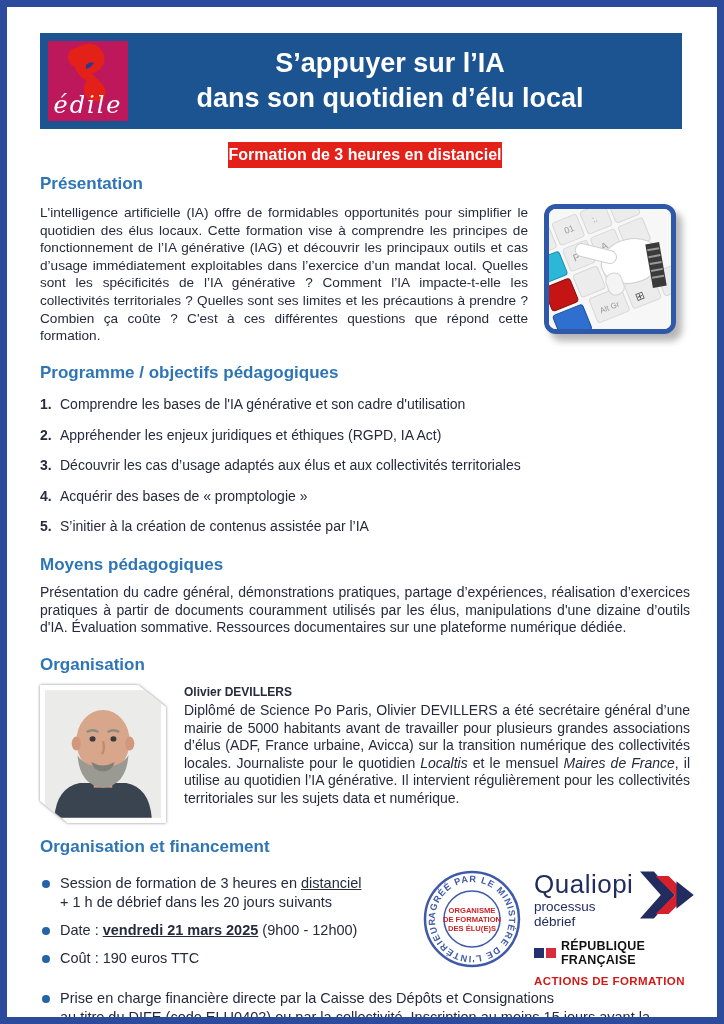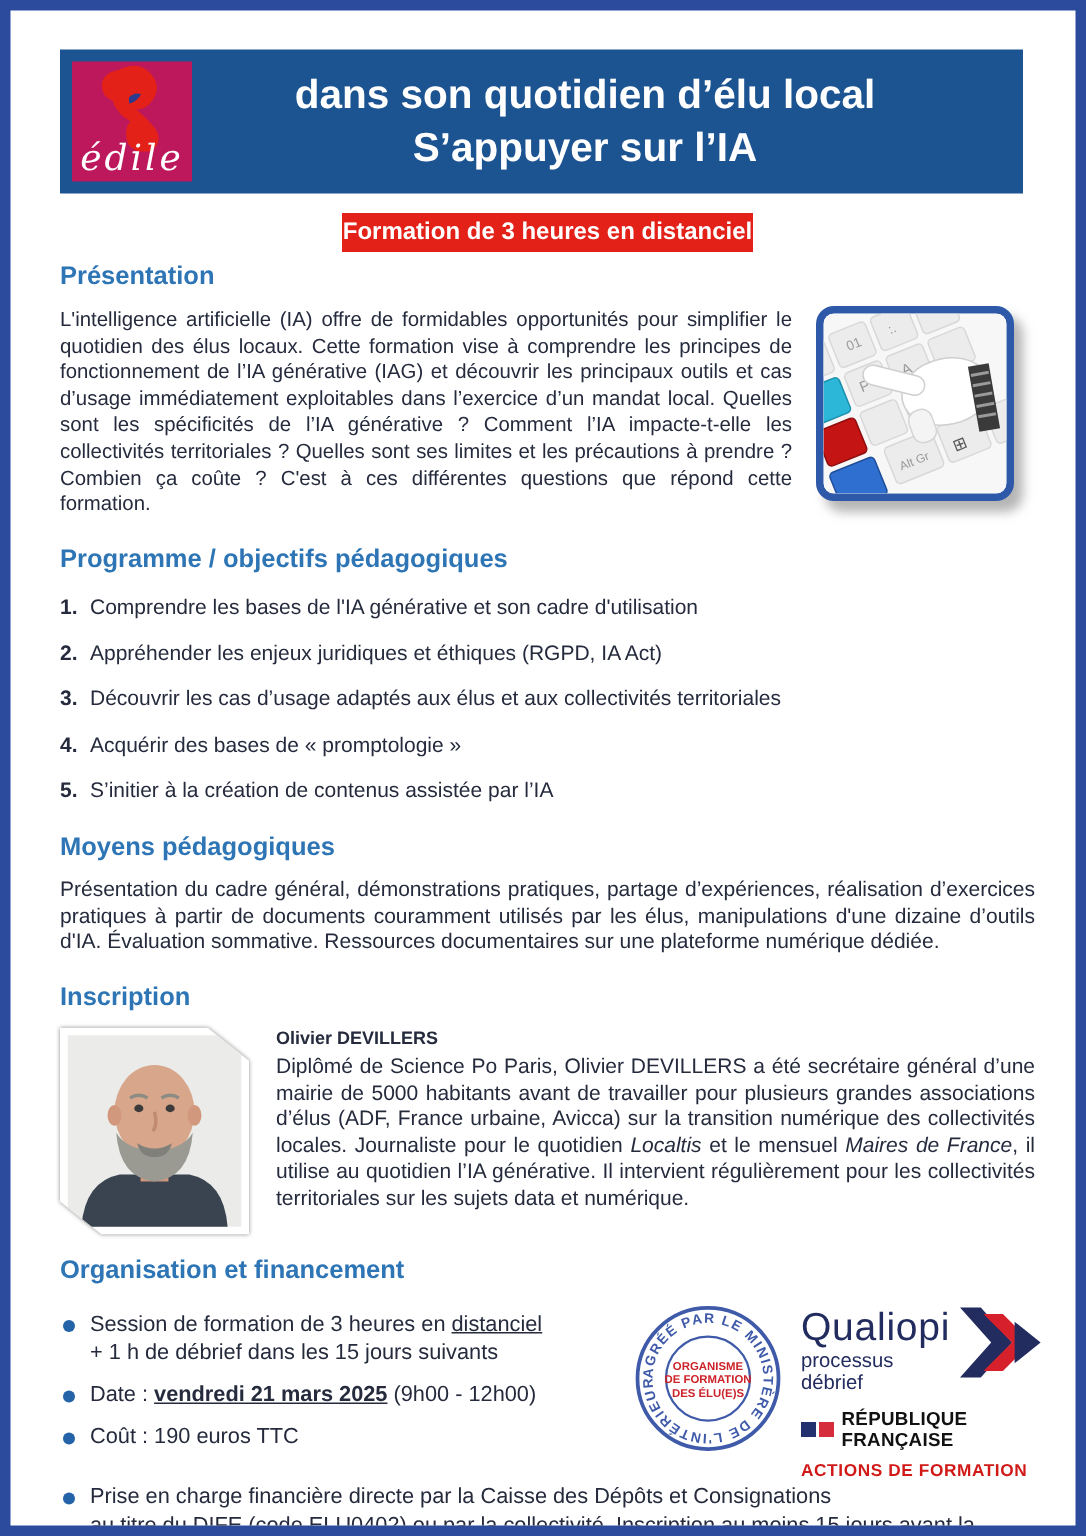--- a/index.html
+++ b/index.html
@@ -98,22 +98,22 @@
 
     <div class="header-banner">
       <div class="logo-box">
         <svg width="64" height="58" viewBox="0 0 64 58">
           <path fill="#e32119" d="M22,4 Q38,-4 46,8 Q52,17 44,26 Q40,30 35,30 Q42,36 47,42 Q52,49 48,55 Q43,61 34,57 Q28,54 28,46 Q28,41 31,38 Q22,33 19,24 Q11,21 12,12 Q14,5 22,4 Z"></path>
           <path fill="#2c3a8e" d="M30,22 Q34,18 38,20 Q35,25 30,26 Z"></path>
         </svg>
         <span class="logo-word">édile</span>
       </div>
       <div class="header-title">
+        <div>S’appuyer sur l’IA</div>
         <div>dans son quotidien d’élu local</div>
-        <div>S’appuyer sur l’IA</div>
       </div>
     </div>
 
     <div class="red-banner">Formation de 3 heures en distanciel</div>
 
     <div class="section-h" style="margin-top:6px;">Présentation</div>
     <div class="pres-row">
       <div class="body-text">L'intelligence artificielle (IA) offre de formidables opportunités pour simplifier le quotidien des élus locaux. Cette formation vise à comprendre les principes de fonctionnement de l’IA générative (IAG) et découvrir les principaux outils et cas d’usage immédiatement exploitables dans l’exercice d’un mandat local. Quelles sont les spécificités de l’IA générative ? Comment l’IA impacte-t-elle les collectivités territoriales ? Quelles sont ses limites et les précautions à prendre ? Combien ça coûte ? C'est à ces différentes questions que répond cette formation.</div>
       <div class="img-wrap">
         <div class="kb-frame">
@@ -184,21 +184,21 @@
         </div>
       <div class="prog-item">
           <span class="prog-num">5.</span>
           <span>S’initier à la création de contenus assistée par l’IA</span>
         </div>
     </div>
 
     <div class="section-h" style="margin-top:20px;">Moyens pédagogiques</div>
     <div class="body-text" style="margin-top:9px; font-size:14px;">Présentation du cadre général, démonstrations pratiques, partage d’expériences, réalisation d’exercices pratiques à partir de documents couramment utilisés par les élus, manipulations d'une dizaine d’outils d'IA. Évaluation sommative. Ressources documentaires sur une plateforme numérique dédiée.</div>
 
-    <div class="section-h" style="margin-top:18px;">Inscription</div>
+    <div class="section-h" style="margin-top:18px;">Organisation</div>
     <div class="interv-row">
       <div class="photo-wrap">
         <div class="photo-frame">
           <svg viewBox="0 0 100 110">
             <rect x="0" y="0" width="100" height="110" fill="#ebebe9"></rect>
             <path d="M8,110 Q10,84 30,80 L70,80 Q90,84 92,110 Z" fill="#3a4350"></path>
             <rect x="42" y="66" width="16" height="18" fill="#d2987d"></rect>
             <ellipse cx="50" cy="44" rx="23" ry="27" fill="#d8a68b"></ellipse>
             <ellipse cx="27" cy="46" rx="4" ry="6" fill="#d2987d"></ellipse>
             <ellipse cx="73" cy="46" rx="4" ry="6" fill="#d2987d"></ellipse>
@@ -216,21 +216,21 @@
         <div class="interv-name">Olivier DEVILLERS</div>
         <div class="body-text" style="font-size:14px;"><span>Diplômé de Science Po Paris, Olivier DEVILLERS a été secrétaire général d’une mairie de 5000 habitants avant de travailler pour plusieurs grandes associations d’élus (ADF, France urbaine, Avicca) sur la transition numérique des collectivités locales. Journaliste pour le quotidien </span><span class="italic">Localtis</span><span> et le mensuel </span><span class="italic">Maires de France</span><span>, il utilise au quotidien l’IA générative. Il intervient régulièrement pour les collectivités territoriales sur les sujets data et numérique.</span></div>
       </div>
     </div>
 
     <div class="section-h" style="margin-top:14px;">Organisation et financement</div>
     <div class="org-row">
       <div class="org-bullets">
         <div class="bullet">
           <span class="dot"></span>
-          <span><span>Session de formation de 3 heures en </span><span class="u">distanciel</span><span class="sub-line">+ 1 h de débrief dans les 15 jours suivants</span></span>
+          <span><span>Session de formation de 3 heures en </span><span class="u">distanciel</span><span class="sub-line">+ 1 h de débrief dans les 20 jours suivants</span></span>
         </div>
         <div class="bullet">
           <span class="dot"></span>
           <span><span>Date : </span><span class="bu">vendredi 21 mars 2025</span><span> (9h00 - 12h00)</span></span>
         </div>
         <div class="bullet">
           <span class="dot"></span>
           <span>Coût : 190 euros TTC</span>
         </div>
       </div>

